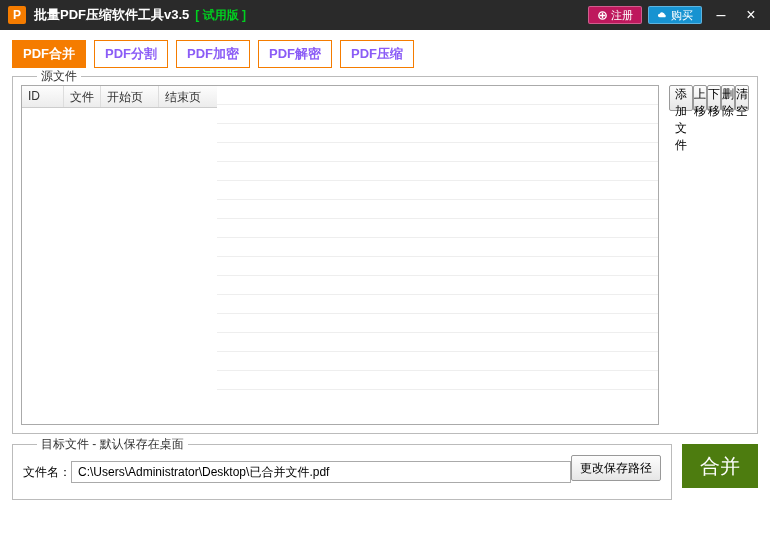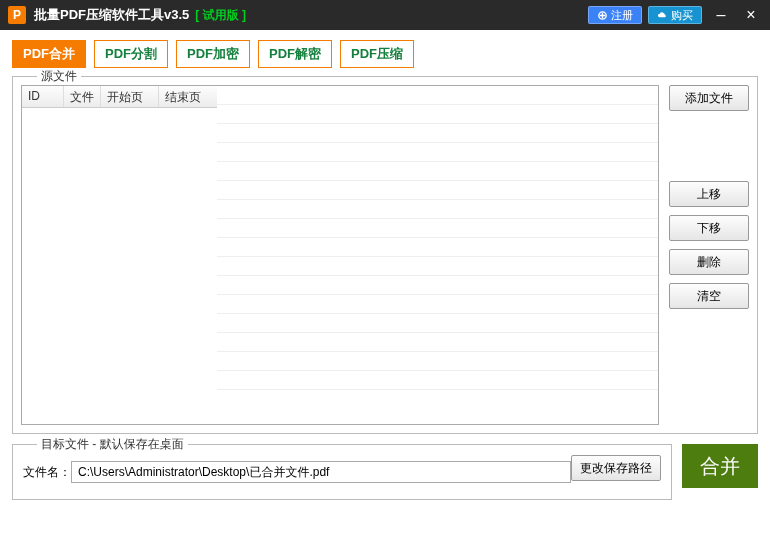--- a/index.html
+++ b/index.html
@@ -4,48 +4,48 @@
 <style>
 * { box-sizing: border-box; margin: 0; padding: 0; font-family: "Microsoft YaHei", Arial, sans-serif; }
 body { width: 770px; height: 538px; background: #fff; overflow: hidden; }
 
 .titlebar { height: 30px; background: #2a2a2a; display: flex; align-items: center; padding: 0 8px; }
 .app-icon { width: 18px; height: 18px; background: #f57c00; border-radius: 2px; display: flex; align-items: center; justify-content: center; color: #fff; font-weight: bold; font-size: 12px; margin-right: 8px; }
 .title-text { color: #fff; font-size: 13px; font-weight: bold; }
 .trial-badge { color: #00d020; font-size: 12px; margin-left: 6px; font-weight: bold; }
 .titlebar-spacer { flex: 1; }
 .tb-btn { height: 18px; padding: 0 8px; font-size: 11px; color: #fff; display: flex; align-items: center; border-radius: 2px; margin-left: 6px; cursor: pointer; border: 1px solid rgba(255,255,255,0.3); }
-.tb-btn.register { background: #3b82f6; }
+.tb-btn.register { background: #be185d; }
 .tb-btn.buy { background: #1793d1; }
 .tb-icon { display: inline-block; width: 11px; height: 11px; margin-right: 3px; }
 .win-btn { width: 22px; height: 22px; display: flex; align-items: center; justify-content: center; color: #fff; cursor: pointer; margin-left: 8px; }
 .win-min::before { content: "–"; font-size: 16px; }
 .win-close::before { content: "×"; font-size: 16px; }
 
 .content { padding: 10px 12px 12px 12px; }
 
 .tabs { display: flex; gap: 8px; margin-bottom: 8px; }
-.tab { border: 1px solid #f57c00; background: #fff; color: #15803d; padding: 4px 10px; font-size: 13px; cursor: pointer; font-weight: bold; }
+.tab { border: 1px solid #f57c00; background: #fff; color: #8b5cf6; padding: 4px 10px; font-size: 13px; cursor: pointer; font-weight: bold; }
 .tab.active { background: #f57c00; color: #fff; }
 
 .fieldset { border: 1px solid #bbb; padding: 8px; position: relative; margin-bottom: 10px; }
 .fieldset-legend { position: absolute; top: -9px; left: 24px; background: #fff; padding: 0 4px; font-size: 12px; color: #333; }
 
 .source-body { display: flex; gap: 10px; }
 .table-wrap { flex: 1; border: 1px solid #aaa; height: 340px; background: #fff; display: flex; flex-direction: row; }
 .thead { display: flex; background: linear-gradient(#fdfdfd,#ececec); border-bottom: 1px solid #ccc; height: 22px; font-size: 12px; color: #333; }
 .th { padding: 3px 6px; border-right: 1px solid #ddd; }
 .th-id { width: 42px; }
 .th-file { flex: 1; }
 .th-start { width: 58px; }
 .th-end { width: 58px; border-right: none; }
 .tbody { flex: 1; overflow: hidden; }
 .trow { height: 19px; border-bottom: 1px solid #eee; }
 
-.side-btns { width: 80px; display: flex; flex-direction: column; }
+.side-btns { width: 80px; display: flex; flex-direction: row; }
 .btn { border: 1px solid #999; background: linear-gradient(#fdfdfd,#e6e6e6); font-size: 12px; height: 26px; cursor: pointer; margin-bottom: 8px; border-radius: 2px; }
 .side-gap { height: 62px; }
 .target-left { flex: 1; display: flex; align-items: center; }
 .lbl { font-size: 12px; white-space: nowrap; }
 .path-input { flex: 1; border: 1px solid #aaa; padding: 3px 6px; font-size: 12px; height: 22px; }
 .change-btn { width: 90px; }
 .merge-btn { width: 76px; height: 44px; background: #4d7c0f; color: #fff; border: none; font-size: 20px; cursor: pointer; }
 .target-fieldset { border: 1px solid #bbb; padding: 10px; position: relative; flex: 1; }
 .target-row { display: flex; gap: 10px; align-items: stretch; }
 </style>

